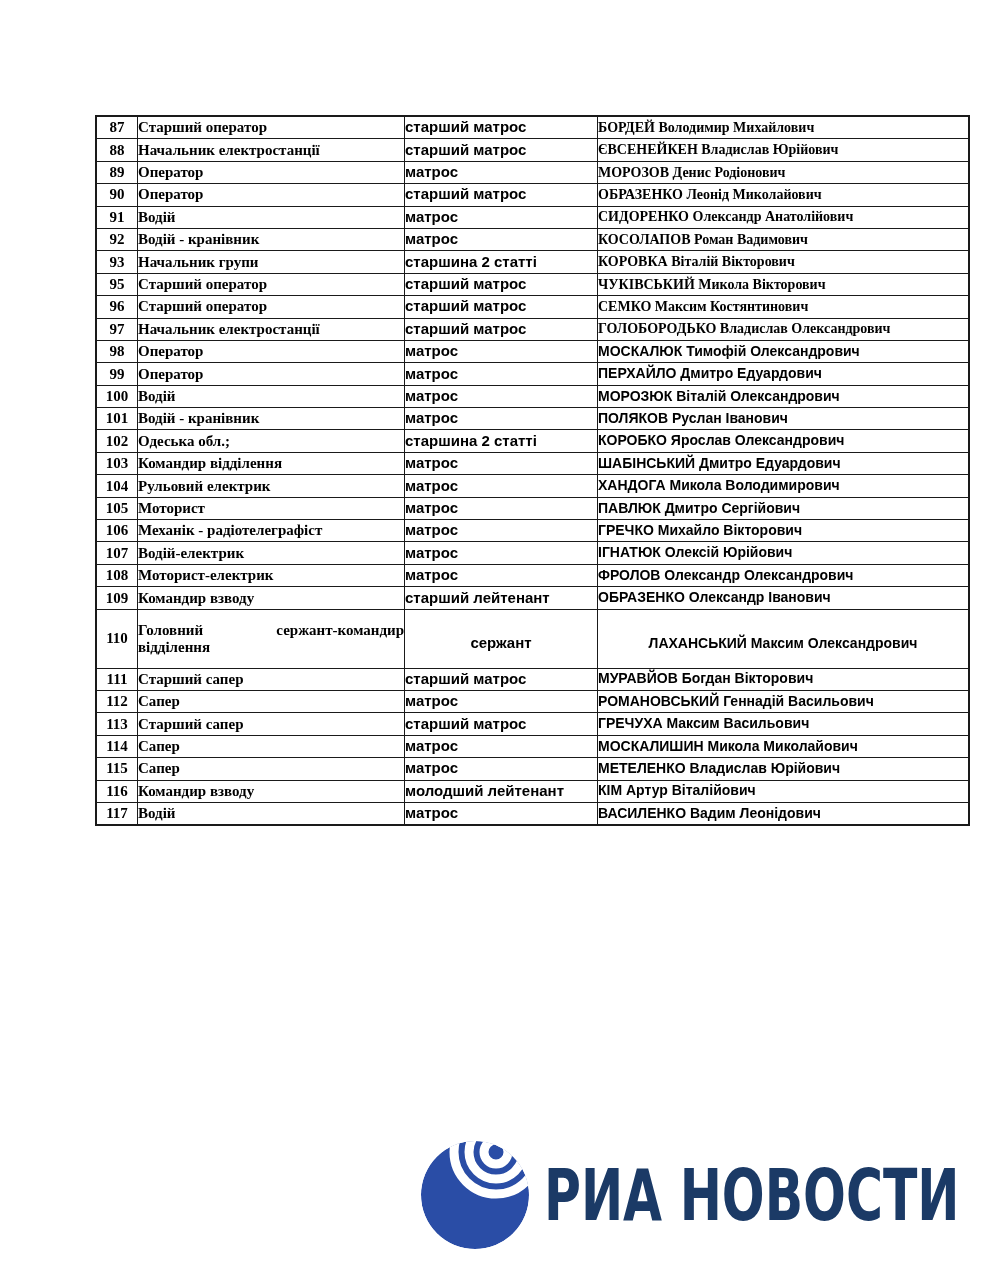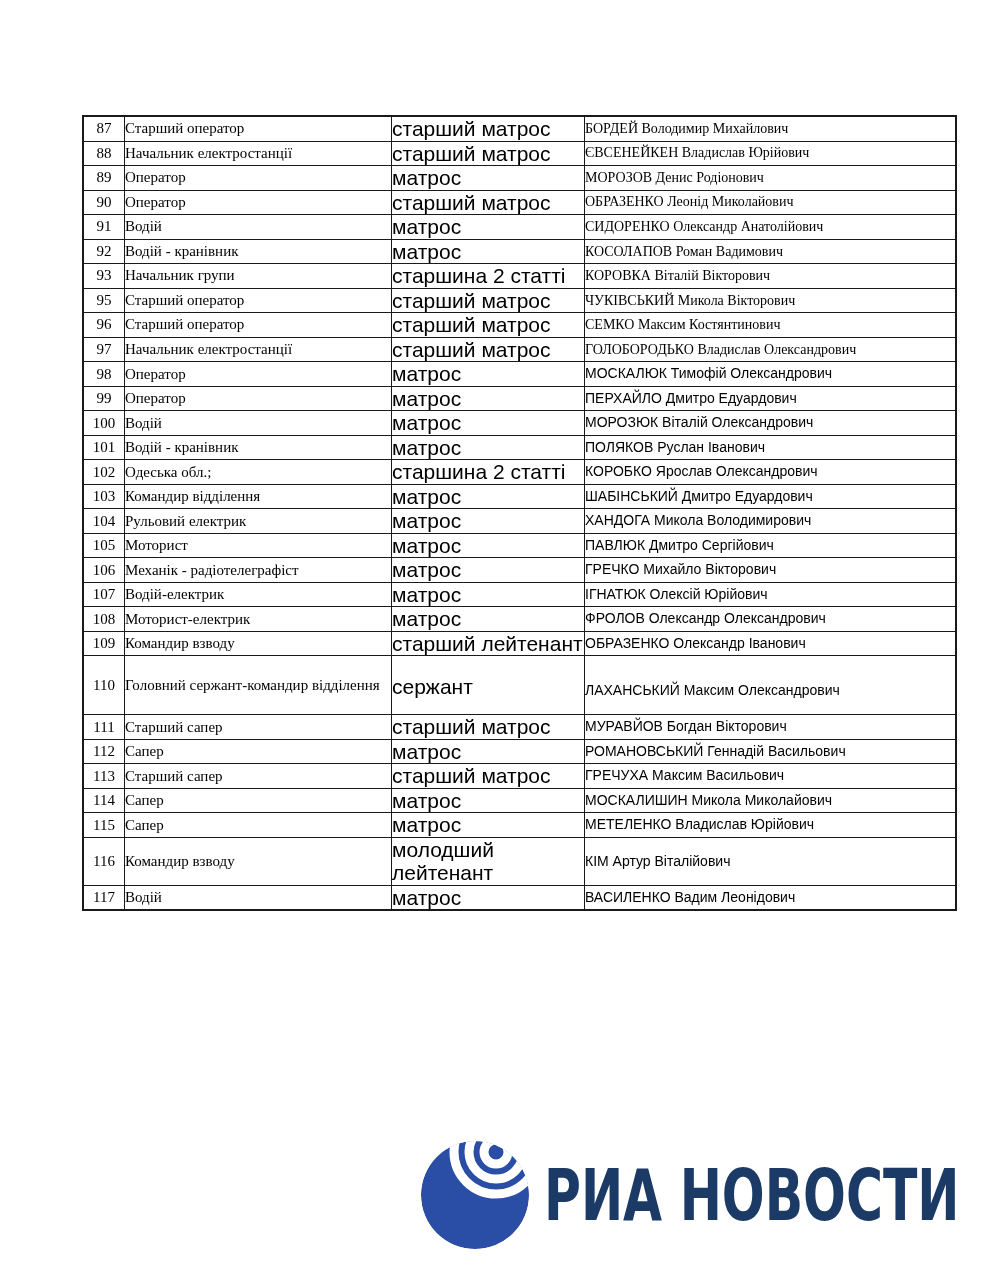--- a/index.html
+++ b/index.html
@@ -7,25 +7,26 @@
     width: 989px; height: 1280px;
     background: #ffffff;
     position: relative;
     font-family: "Liberation Serif", serif;
     color: #000;
   }
   .page { position: absolute; inset: 0; }
 
   table.personnel {
     position: absolute;
-    left: 82px; top: 115px;
+    left: 95px; top: 115px;
     width: 868px;
     border-collapse: collapse;
     table-layout: fixed;
     border: 2px solid #1a1a1a;
+    font-weight: bold;
   }
   table.personnel td {
     border: 1px solid #1a1a1a;
     height: 21.4px;
     padding: 0;
     overflow: hidden;
     vertical-align: middle;
     line-height: 1.12;
   }
   td.num {
@@ -38,31 +39,31 @@
     width: 266px;
     padding: 0 8px;
     font-family: "Liberation Serif", serif;
     font-size: 15px;
     text-align: justify;
   }
   td.rank {
     width: 192px;
     padding: 0 10px;
     font-family: "Liberation Sans", sans-serif;
-    font-size: 21px;
+    font-size: 15px;
   }
   td.name {
     width: 370px;
     padding: 0 8px;
     font-family: "Liberation Serif", serif;
     font-size: 14px;
   }
   td.name.sans { font-family: "Liberation Sans", sans-serif; }
   tr.tall td { height: 42px; }
-  tr.tall td.rank, tr.tall td.name { vertical-align: bottom; padding-bottom: 16px; }
+  tr.tall td.rank, tr.tall td.name { vertical-align: bottom; padding-bottom: 16px; text-align: center; }
   tr.tall td.pos { vertical-align: middle; }
 
   .logo {
     position: absolute;
     left: 420px; top: 1140px;
     display: flex;
     align-items: center;
     height: 110px;
   }
   .logo-text {

